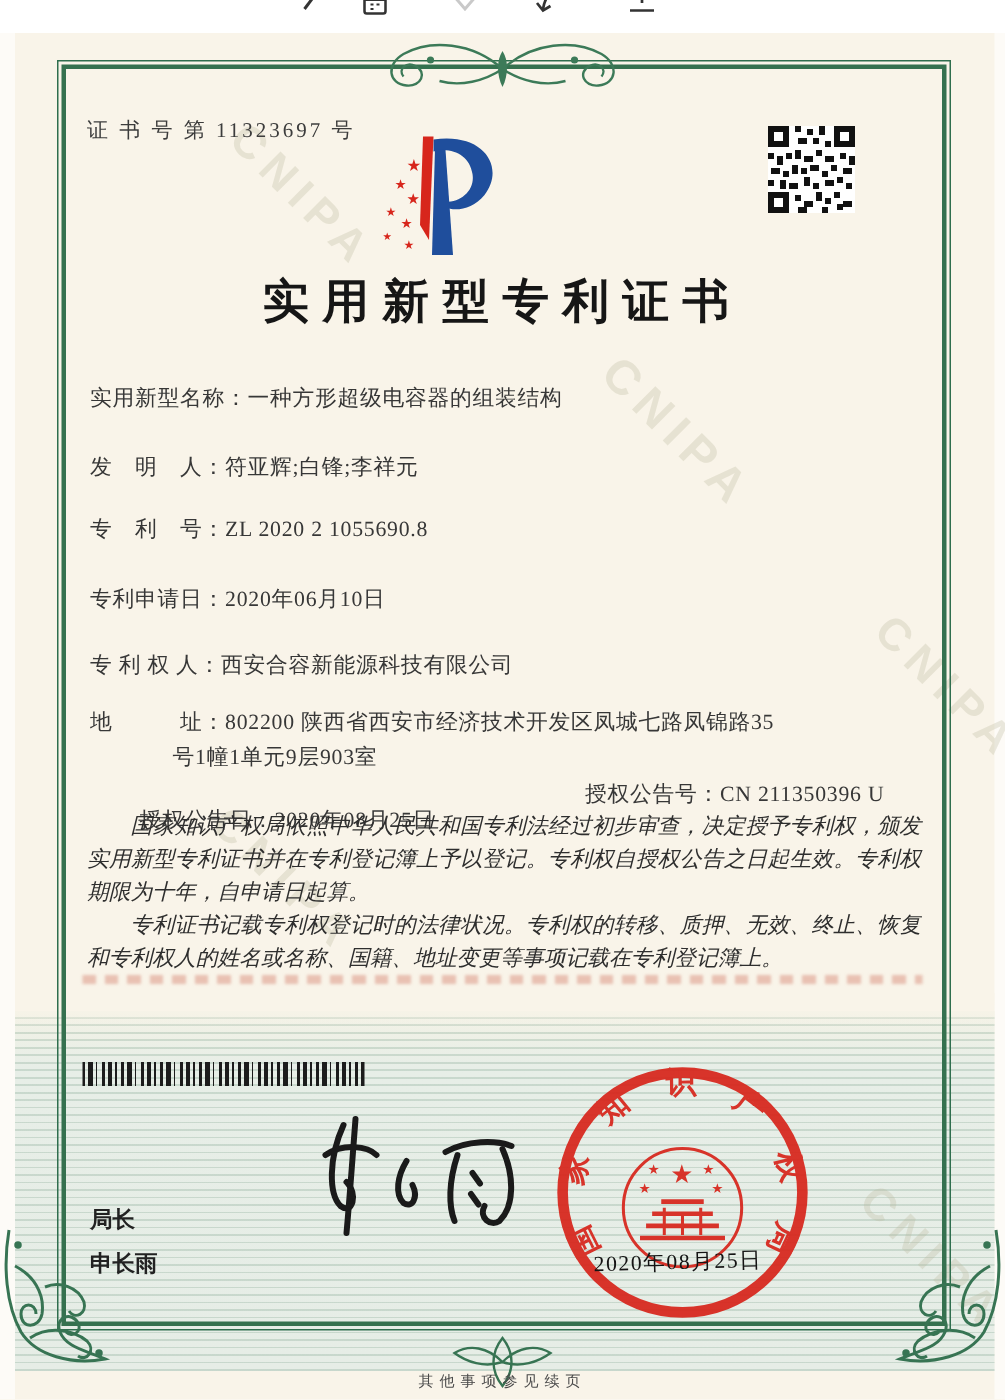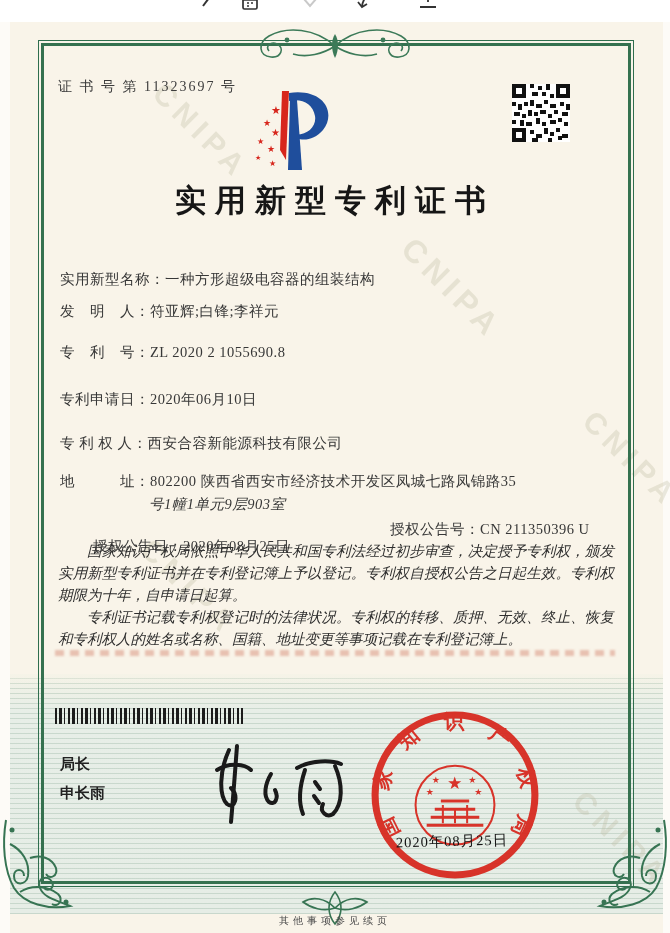--- a/index.html
+++ b/index.html
@@ -36,28 +36,28 @@
   
   .content{position:absolute;inset:0;z-index:5;}
   .certno{position:absolute;left:58px;top:56px;font-size:14px;color:#3c3c3c;letter-spacing:2px;}
   .qr{position:absolute;left:512px;top:62px;width:58px;height:58px;}
   .logo{position:absolute;left:243px;top:66px;width:92px;height:86px;}
   .title{position:absolute;left:0;top:158px;width:100%;text-align:center;
     font-size:31px;font-weight:bold;color:#161616;letter-spacing:9px;}
   .fields{position:absolute;left:60px;top:234px;right:52px;font-size:14.5px;color:#373737;}
   .frow{position:absolute;left:0;white-space:pre;letter-spacing:.5px;}
   .frow .lbl{color:#373737;}
-  .addr2{display:block;margin-left:89px;margin-top:4px;font-style:italic;}
+  .addr2{display:block;margin-left:55px;margin-top:4px;}
   .grant2{position:absolute;left:330px;top:0;white-space:pre;}
   .paras{position:absolute;left:58px;right:56px;top:518px;z-index:5;
     font-style:italic;font-size:14.5px;line-height:22px;color:#2e2e2e;text-align:justify;}
   .paras p{margin:0;text-indent:2em;}
   .barcode{position:absolute;left:55px;top:686px;width:188px;height:16px;z-index:5;
     background:repeating-linear-gradient(90deg,#1c1c1c 0 2px,rgba(0,0,0,0) 2px 4px,#1c1c1c 4px 7px,rgba(0,0,0,0) 7px 9px,#1c1c1c 9px 10px,rgba(0,0,0,0) 10px 13px);}
-  .director{position:absolute;left:60px;top:733px;z-index:5;
+  .director{position:absolute;left:60px;top:782px;z-index:5;
     font-family:"Liberation Sans","DejaVu Sans",sans-serif;font-weight:bold;font-size:15px;color:#222;}
   .director div{margin-bottom:10px;}
   .signature{position:absolute;left:205px;top:716px;width:150px;height:100px;z-index:6;}
   .seal{position:absolute;left:368px;top:686px;width:174px;height:174px;z-index:6;opacity:.93;}
   .seal-date{position:absolute;left:366px;top:810px;width:172px;z-index:7;text-align:center;
     font-size:14.5px;color:#141414;letter-spacing:1px;transform:rotate(-1.5deg);}
   .pageinfo{position:absolute;left:0;top:843px;width:100%;text-align:center;z-index:5;
     font-size:13px;color:#333;letter-spacing:2px;}
   .contnote{position:absolute;left:0;top:892px;width:100%;text-align:center;z-index:5;
     font-size:10px;color:#4a4a4a;letter-spacing:4px;}
@@ -208,21 +208,21 @@
         <text x="14" y="56" font-size="8">★</text>
         <text x="24" y="64" font-size="9">★</text>
         <text x="12" y="72" font-size="7">★</text>
         <text x="26" y="78" font-size="8">★</text>
       </g>
     </svg>
 
     <div class="title">实用新型专利证书</div>
 
     <div class="fields">
-      <div class="frow" style="top:14px"><span class="lbl">实用新型名称：</span><span>一种方形超级电容器的组装结构</span></div>
+      <div class="frow" style="top:0px"><span class="lbl">实用新型名称：</span><span>一种方形超级电容器的组装结构</span></div>
       <div class="frow" style="top:46px"><span class="lbl">发　明　人：</span><span>符亚辉;白锋;李祥元</span></div>
       <div class="frow" style="top:87px"><span class="lbl">专　利　号：</span><span>ZL 2020 2 1055690.8</span></div>
       <div class="frow" style="top:134px"><span class="lbl">专利申请日：</span><span>2020年06月10日</span></div>
       <div class="frow" style="top:178px"><span class="lbl">专 利 权 人：</span><span>西安合容新能源科技有限公司</span></div>
       <div class="frow" style="top:216px;white-space:normal">
         <span class="lbl" style="white-space:pre">地　　　址：</span><span style="white-space:pre">802200 陕西省西安市经济技术开发区凤城七路凤锦路35</span>
         <span class="addr2">号1幢1单元9层903室</span>
       </div>
       <div class="frow" style="top:264px;width:560px">
         <span class="lbl">授权公告日：</span><span>2020年08月25日</span>

